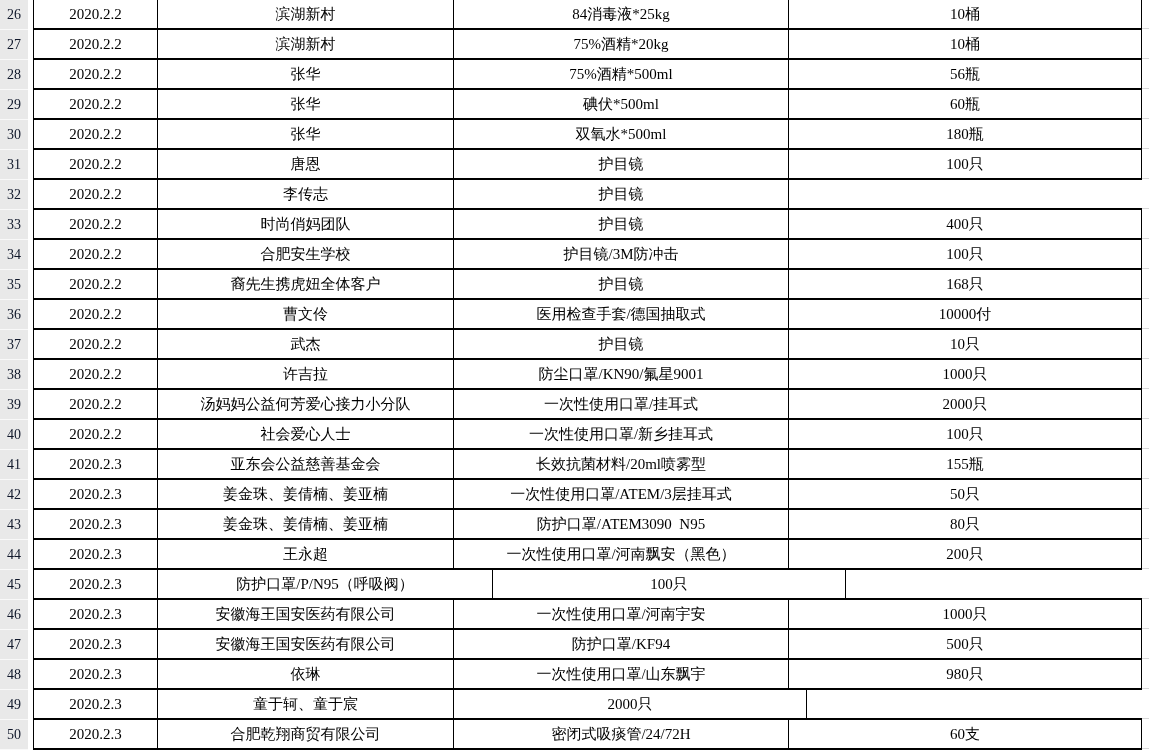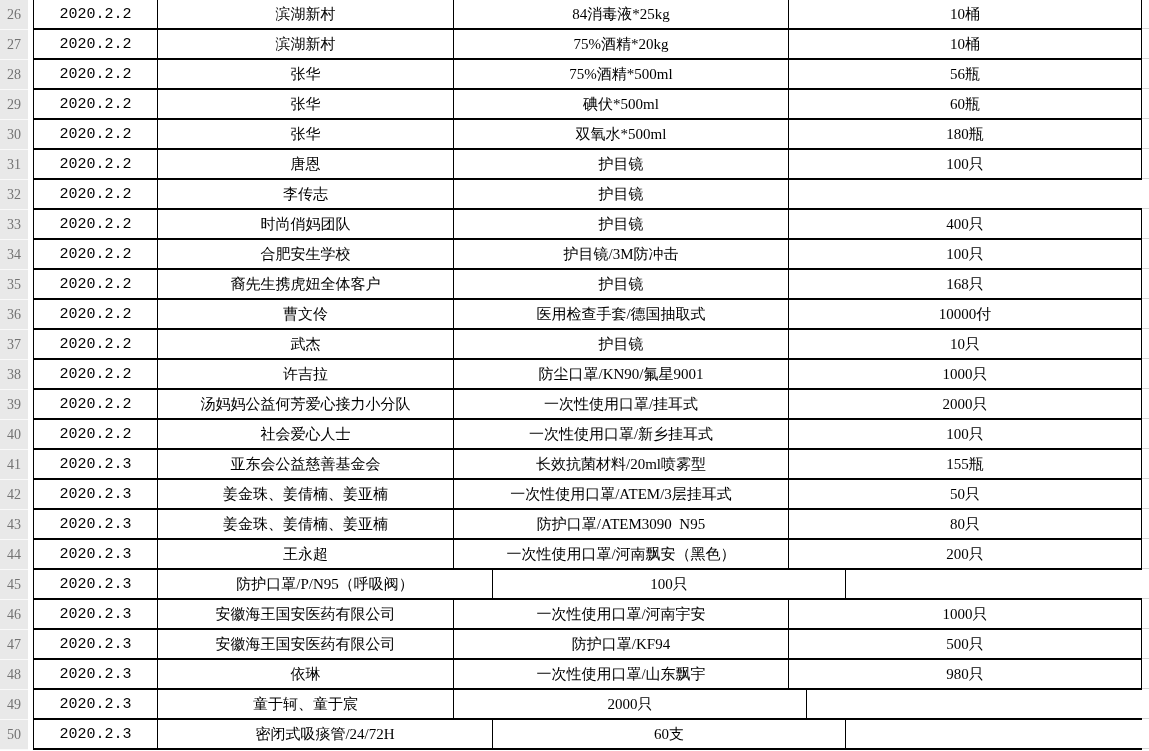--- a/index.html
+++ b/index.html
@@ -12,21 +12,21 @@
   }
   
   .row-headers {
     position:absolute; left:0; top:0; width:28px; height:751px;
   }
   .row-header {
     box-sizing:border-box;
     height:30px; width:28px;
     background:#e9e9e9;
     border-bottom:1px solid #f9f9f9;
-    color:#737373;
+    color:#0f172a;
     font-size:14px;
     display:flex; align-items:center; justify-content:center;
     font-family:"Liberation Serif","DejaVu Serif",serif;
   }
   
   
   .grid {
     position:absolute; left:33px; top:0; width:1108px; height:750px;
     border-left:1.5px solid #000;
     box-sizing:content-box;
@@ -41,21 +41,21 @@
   .cell {
     box-sizing:border-box;
     border-right:1.5px solid #000;
     display:flex; align-items:center; justify-content:center;
     font-size:15px;
     color:#000;
     white-space:pre;
     overflow:hidden;
     line-height:1;
   }
-  .col-date   { width:124px;font-family:Liberation Mono, monospace; }
+  .col-date   { width:124px; }
   .col-donor  { width:296px; }
   .col-item   { width:335px; }
   .col-qty    { width:353px; }
   
   .stub {
     position:absolute;
     left:1142px; width:7px; height:1px;
     background:#cccccc; opacity:.8;
   }
 </style>
@@ -227,20 +227,21 @@
         <div class="cell col-item">一次性使用口罩/山东飘宇</div>
         <div class="cell col-qty">980只</div>
       </div>
       <div class="trow">
         <div class="cell col-date">2020.2.3</div>
         <div class="cell col-donor">童于轲、童于宸</div>
         <div class="cell col-qty">2000只</div>
       </div>
       <div class="trow">
         <div class="cell col-date">2020.2.3</div>
+        <div class="cell col-donor">合肥乾翔商贸有限公司</div>
         <div class="cell col-item">密闭式吸痰管/24/72H</div>
         <div class="cell col-qty">60支</div>
       </div>
     </div>
   <div id="stubs">
       <div class="stub" style="top: 28px;"></div>
       <div class="stub" style="top: 58px;"></div>
       <div class="stub" style="top: 88px;"></div>
       <div class="stub" style="top: 118px;"></div>
       <div class="stub" style="top: 148px;"></div>

